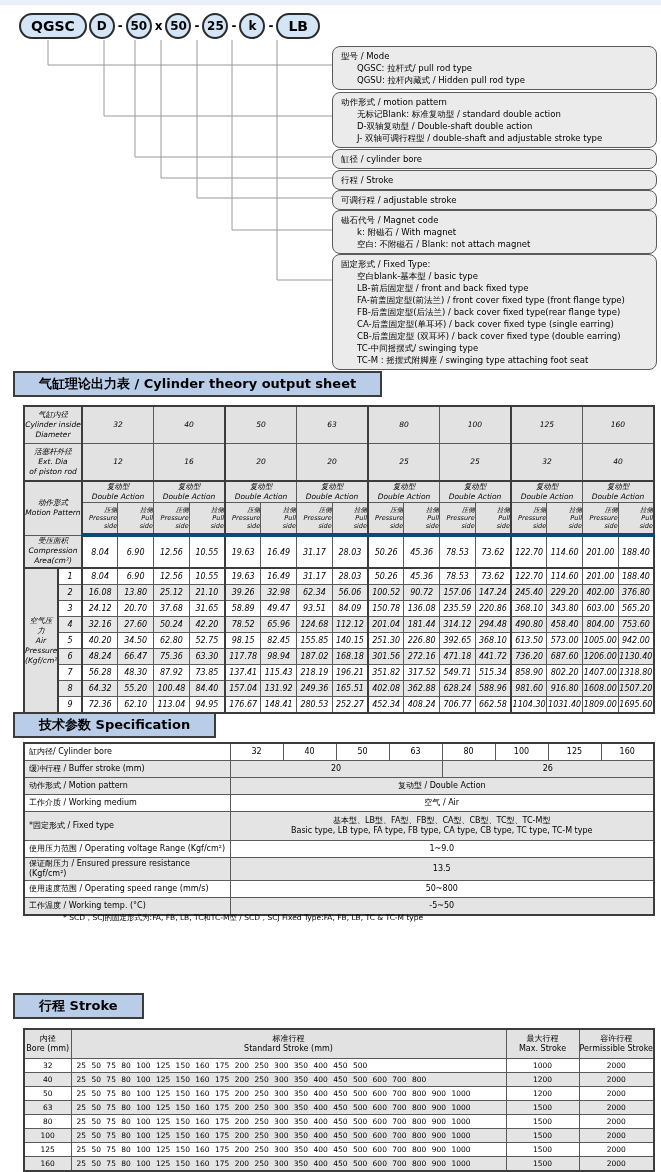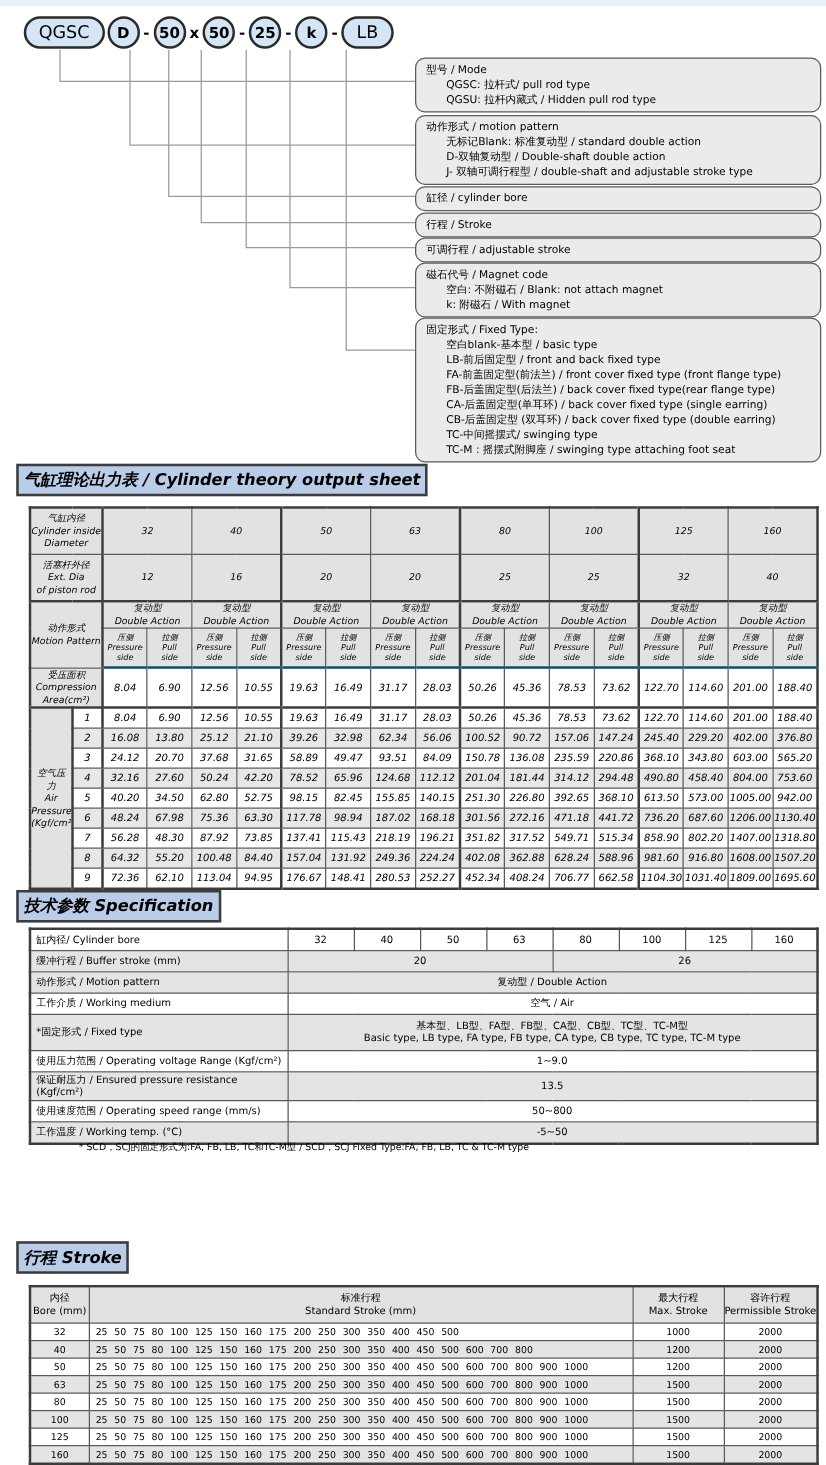--- a/index.html
+++ b/index.html
@@ -10,61 +10,61 @@
   }
   .top-strip{position:absolute;top:0;left:0;width:661px;height:5px;background:#e9eff8;}
 
   
   .diagram{position:absolute;top:0;left:0;width:661px;height:372px;}
   .connectors{position:absolute;top:0;left:0;}
   .connectors polyline{fill:none;stroke:#9a9a9a;stroke-width:1;}
   .bubbles{position:absolute;top:13px;left:18px;display:flex;align-items:center;}
   .bub-pill{
     background:#d4e5f6;border:2px solid #2b2b2b;border-radius:13px;
-    padding:1px 10px;font-weight:normal;font-size:14px;line-height:20px;margin:0 1px;
+    padding:1px 10px;font-weight:bold;font-size:14px;line-height:20px;margin:0 1px;
   }
   .bub-circle{
     background:#d4e5f6;border:2px solid #2b2b2b;border-radius:50%;
     width:22px;height:22px;line-height:22px;text-align:center;
     font-weight:bold;font-size:12px;margin:0 1px;
   }
   .bub-sep{font-weight:bold;font-size:12px;margin:0 2px;}
   .callout{
     position:absolute;left:332px;width:307px;
     background:#ebebeb;border:1px solid #5a5a5a;border-radius:8px;
     padding:3px 8px;font-size:8.5px;line-height:12px;
   }
   .callout .co-line{padding-left:16px;}
 
   
   .section-title{
     position:absolute;display:inline-block;
     background:#b9cde8;border:2px solid #3c3c3c;
-    padding:2px 4px;font-size:13px;font-weight:bold;white-space:nowrap;font-style:italic;
+    padding:2px 24px;font-size:13px;font-weight:bold;white-space:nowrap;
   }
   #title-theory{left:13px;top:371px;}
   #title-spec{left:13px;top:712px;}
   #title-stroke{left:13px;top:993px;}
 
   
   table{border-collapse:collapse;table-layout:fixed;}
   td{border:1px solid #5a5a5a;text-align:center;padding:0;overflow:hidden;}
 
   
   #theory{position:absolute;left:23px;top:405px;width:632px;border:2px solid #3c3c3c;font-style:italic;}
   #theory td{font-size:8px;}
   #theory .hl{background:#e2e2e2;font-size:7.5px;line-height:10px;border-right:2px solid #3c3c3c;}
   #theory .hc{background:#e2e2e2;font-size:7.5px;line-height:10px;}
   #theory .sub{font-size:6.5px;line-height:8px;background:#e2e2e2;}
   #theory .grp{border-left:2px solid #3c3c3c;}
   #theory .numc{border-right:2px solid #3c3c3c;}
   #theory .hrow1 td{height:36px;}
   #theory .hrow2 td{height:36px;border-bottom:2px solid #3c3c3c;}
   #theory .hrow3 td{height:20px;}
-  #theory .hrow4 td{height:30px;border-bottom:2px solid #0c4a6e;}
+  #theory .hrow4 td{height:30px;border-bottom:4px solid #0c4a6e;text-align:right;}
   #theory .arow td{height:30px;border-bottom:2px solid #3c3c3c;}
   #theory .drow td{height:15px;}
   #theory .alt td{background:#e7e7e7;}
 
   
   #spec{position:absolute;left:23px;top:742px;width:632px;border:2px solid #3c3c3c;}
   #spec td{font-size:8px;height:14px;line-height:10px;}
   #spec .sl{text-align:left;padding:1px 4px;}
   #spec tr.gray td{background:#e4e4e4;}
   #spec .tall td{height:26px;}
@@ -122,22 +122,22 @@
         <div class="co-title">缸径 / cylinder bore</div>
       </div>
       <div class="callout" style="top:170px">
         <div class="co-title">行程 / Stroke</div>
       </div>
       <div class="callout" style="top:190px">
         <div class="co-title">可调行程 / adjustable stroke</div>
       </div>
       <div class="callout" style="top:210px">
         <div class="co-title">磁石代号 / Magnet code</div>
+        <div class="co-line">k: 附磁石 / With magnet</div>
         <div class="co-line">空白: 不附磁石 / Blank: not attach magnet</div>
-        <div class="co-line">k: 附磁石 / With magnet</div>
       </div>
       <div class="callout" style="top:254px">
         <div class="co-title">固定形式 / Fixed Type:</div>
         <div class="co-line">空白blank-基本型 / basic type</div>
         <div class="co-line">LB-前后固定型 / front and back fixed type</div>
         <div class="co-line">FA-前盖固定型(前法兰) / front cover fixed type (front flange type)</div>
         <div class="co-line">FB-后盖固定型(后法兰) / back cover fixed type(rear flange type)</div>
         <div class="co-line">CA-后盖固定型(单耳环) / back cover fixed type (single earring)</div>
         <div class="co-line">CB-后盖固定型 (双耳环) / back cover fixed type (double earring)</div>
         <div class="co-line">TC-中间摇摆式/ swinging type</div>
@@ -331,21 +331,21 @@
         <td class="">392.65</td>
         <td class="">368.10</td>
         <td class=" grp">613.50</td>
         <td class="">573.00</td>
         <td class="">1005.00</td>
         <td class="">942.00</td>
       </tr>
       <tr class="drow alt">
         <td class="numc">6</td>
         <td class="">48.24</td>
-        <td class="">67.98</td>
+        <td class="">66.47</td>
         <td class="">75.36</td>
         <td class="">63.30</td>
         <td class=" grp">117.78</td>
         <td class="">98.94</td>
         <td class="">187.02</td>
         <td class="">168.18</td>
         <td class=" grp">301.56</td>
         <td class="">272.16</td>
         <td class="">471.18</td>
         <td class="">441.72</td>
@@ -375,21 +375,21 @@
       </tr>
       <tr class="drow alt">
         <td class="numc">8</td>
         <td class="">64.32</td>
         <td class="">55.20</td>
         <td class="">100.48</td>
         <td class="">84.40</td>
         <td class=" grp">157.04</td>
         <td class="">131.92</td>
         <td class="">249.36</td>
-        <td class="">224.24</td>
+        <td class="">165.51</td>
         <td class=" grp">402.08</td>
         <td class="">362.88</td>
         <td class="">628.24</td>
         <td class="">588.96</td>
         <td class=" grp">981.60</td>
         <td class="">916.80</td>
         <td class="">1608.00</td>
         <td class="">1507.20</td>
       </tr>
       <tr class="drow">

